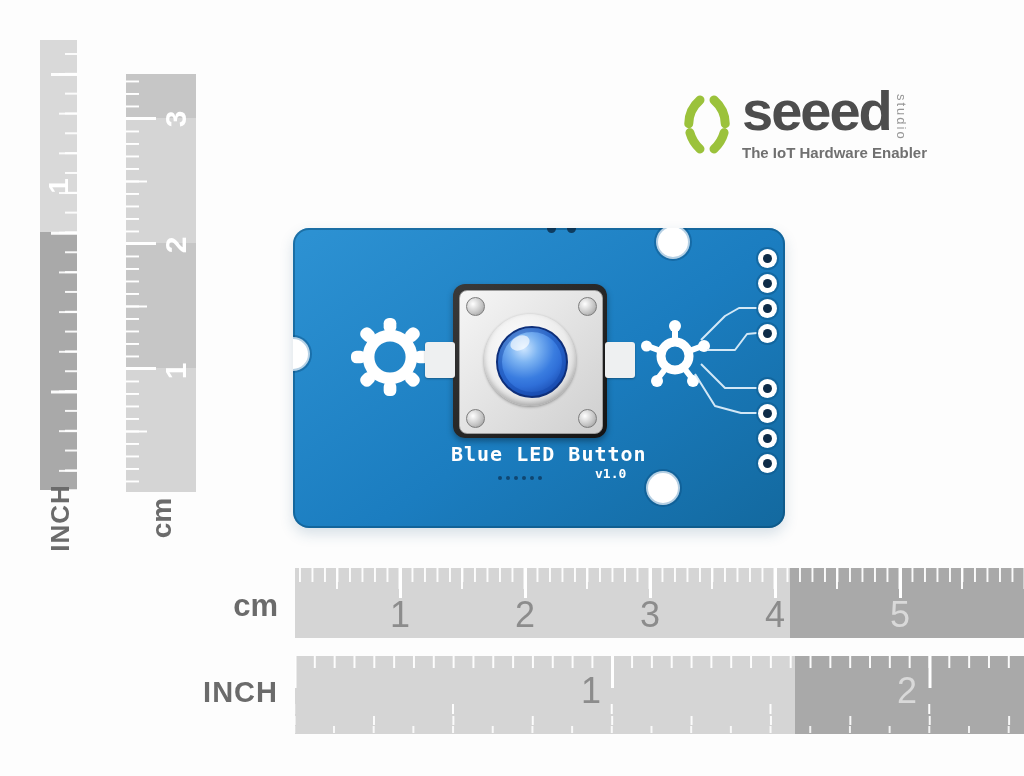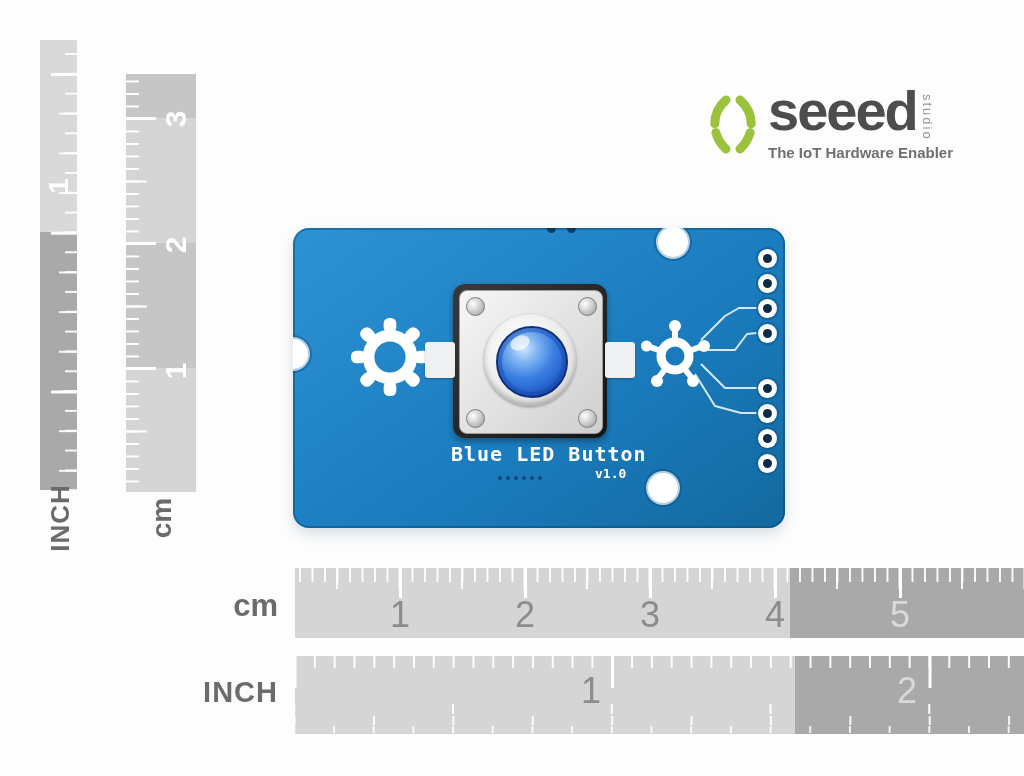--- a/index.html
+++ b/index.html
@@ -55,21 +55,21 @@
   .rn{position:absolute;transform:translateX(-50%);font-size:36px;color:#8c8c8c;}
   .ruler-cm-bottom .rn{top:26px;}
   .ruler-inch-bottom .rn{top:14px;}
   .rn.light{color:#d9d9d9;}
   .cmn1{left:105px;} .cmn2{left:230px;} .cmn3{left:355px;} .cmn4{left:480px;} .cmn5{left:605px;}
   .inn1{left:296px;} .inn2{left:612px;}
   .hlabel{position:absolute;font-weight:bold;color:#6b6b6b;text-align:right;}
   .hlabel-cm{left:200px;width:78px;top:588px;font-size:31px;}
   .hlabel-inch{left:176px;width:102px;top:676px;font-size:29px;letter-spacing:1px;}
   
-  .logo{position:absolute;left:704px;top:90px;width:250px;height:92px;}
+  .logo{position:absolute;left:678px;top:90px;width:250px;height:92px;}
   .logo-icon{position:absolute;left:0;top:2px;}
   .logo-brand{position:absolute;left:64px;top:-12px;font-size:56px;font-weight:bold;
       color:var(--brand-gray,#4d4d4d);letter-spacing:-2px;}
   .logo-studio{position:absolute;left:216px;top:4px;writing-mode:vertical-rl;font-size:13px;
       color:#969696;letter-spacing:2px;}
   .logo-tagline{position:absolute;left:64px;top:54px;font-size:15px;color:#707070;white-space:nowrap;font-weight:bold;}
   
   .pcb{
     position:absolute;left:293px;top:228px;width:492px;height:300px;border-radius:16px;
     background:linear-gradient(145deg,#2d92d3,var(--pcb-blue,#1b7dc0) 55%,#13699f);

